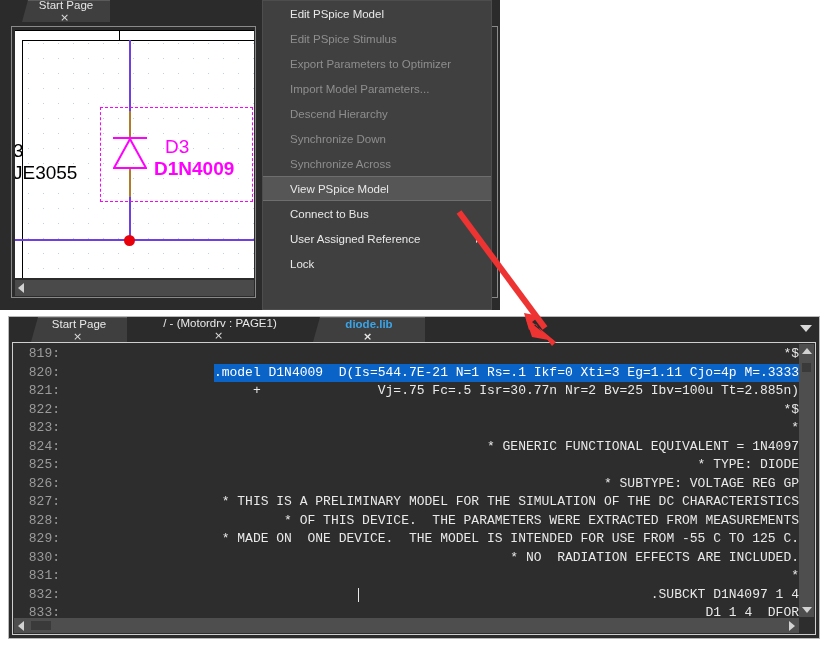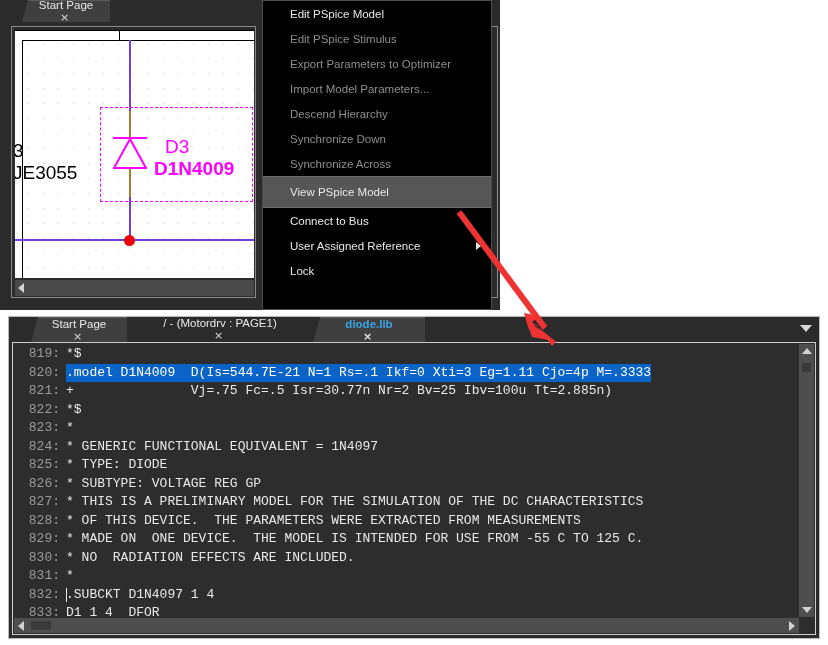--- a/index.html
+++ b/index.html
@@ -188,42 +188,42 @@
     border-left: none;
     box-sizing: border-box;
     background: #2b2b2b;
   }
 
   
   #context-menu {
     position: absolute;
     left: 262px; top: 0px;
     width: 230px; height: 310px;
-    background: #000000;
+    background: #404040;
     border: 1px solid #4d4d4d;
     box-sizing: border-box;
     box-shadow: 0 0 0 0 rgba(0,0,0,0);
     z-index: 40;
   }
   .menu-item {
     position: relative;
     height: 25px;
     display: flex;
     align-items: center;
     padding-left: 27px;
     font-size: 11.5px;
     color: #e8e8e8;
     white-space: nowrap;
   }
   .menu-item.disabled { color: #8e8e8e; }
   .menu-item.highlighted {
     background: #565656;
     border-top: 1px solid #6e6e6e;
     border-bottom: 1px solid #6e6e6e;
-    height: 32px;
+    height: 25px;
     box-sizing: border-box;
   }
   .submenu-arrow {
     position: absolute;
     right: 10px; top: 50%;
     margin-top: -4px;
     width: 0; height: 0;
     border-top: 4px solid transparent;
     border-bottom: 4px solid transparent;
     border-left: 5px solid #e8e8e8;
@@ -308,20 +308,21 @@
     font-family: "Liberation Mono", monospace;
     font-size: 13px;
     line-height: 18.5px;
     white-space: pre;
   }
   .code-line {
     height: 18.5px;
     display: flex;
     align-items: center;
     white-space: pre;
+    justify-content: space-between;
   }
   .lineno {
     display: inline-block;
     width: 46px;
     text-align: right;
     color: #9b9b9b;
     flex: 0 0 auto;
     padding-right: 6px;
   }
   .ltext { color: #e9e9e9; }

